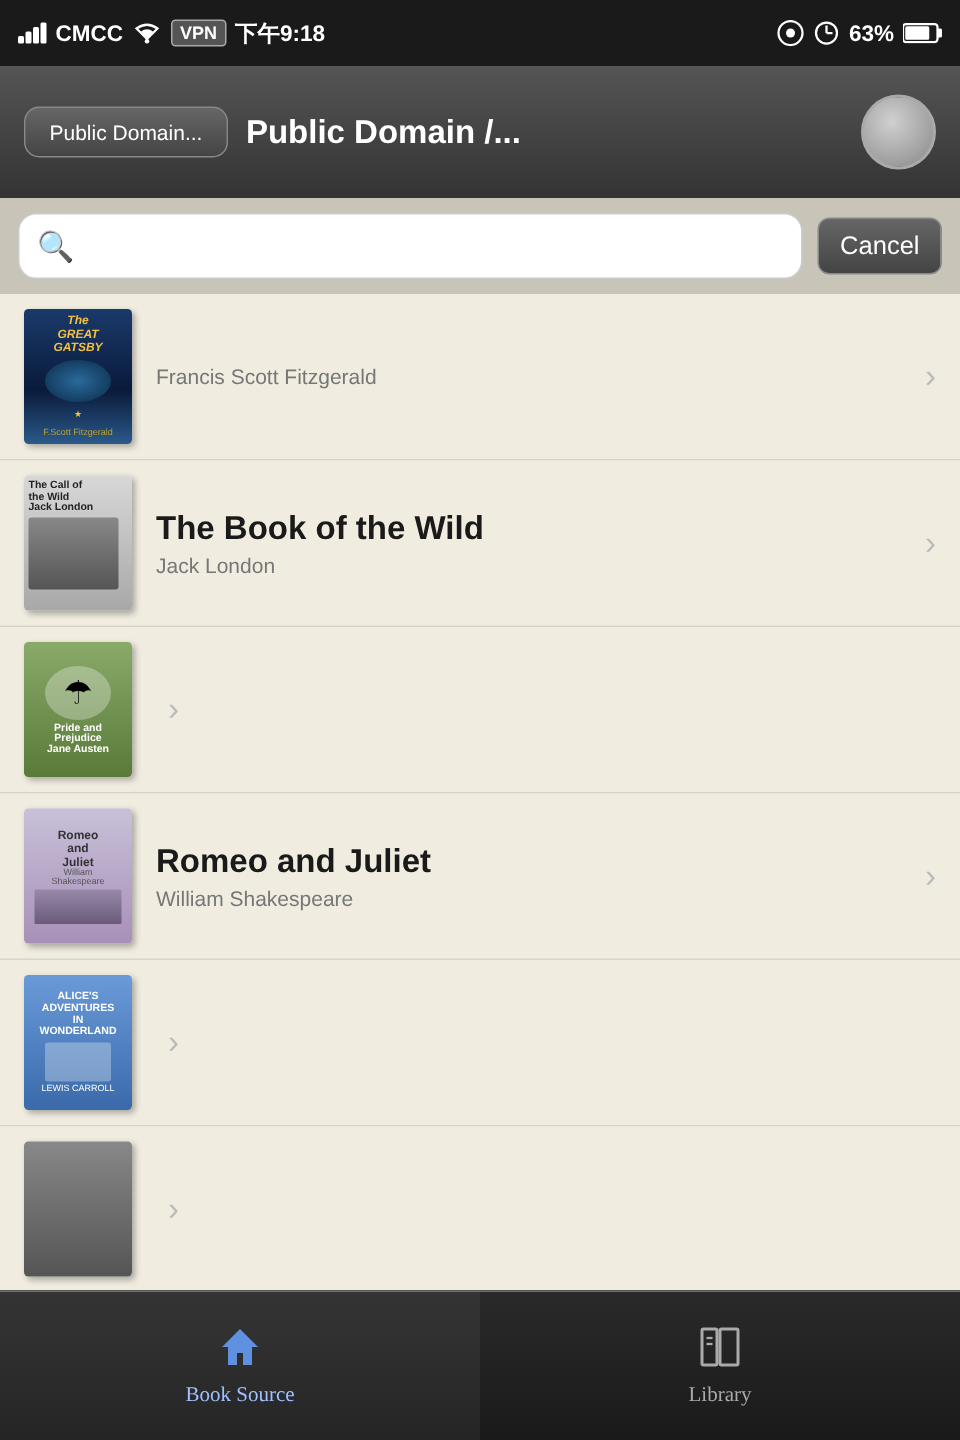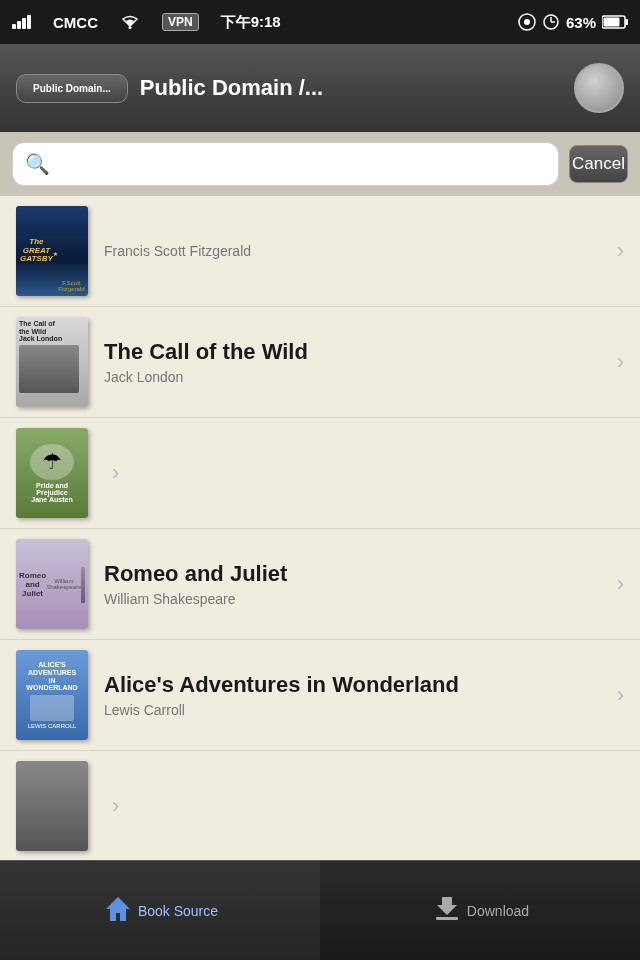--- a/index.html
+++ b/index.html
@@ -19,21 +19,21 @@
       height: 44px;
       background: #1a1a1a;
       display: flex;
       align-items: center;
       justify-content: space-between;
       padding: 0 12px;
       color: white;
       font-size: 15px;
       font-weight: 600;
     }
-    .status-left { display: flex; align-items: center; gap: 22px; }
+    .status-left { display: flex; align-items: center; gap: 6px; }
     .status-right { display: flex; align-items: center; gap: 6px; }
     .signal-bars { display: flex; align-items: flex-end; gap: 1px; }
     .signal-bars span {
       background: white;
       width: 4px;
       border-radius: 1px;
     }
     .signal-bars span:nth-child(1) { height: 5px; }
     .signal-bars span:nth-child(2) { height: 8px; }
     .signal-bars span:nth-child(3) { height: 11px; }
@@ -47,25 +47,24 @@
       display: flex;
       align-items: center;
       padding: 0 16px;
       gap: 12px;
     }
     #nav-back-btn {
       background: linear-gradient(180deg, #666 0%, #444 100%);
       border: 1px solid #888;
       border-radius: 10px;
       color: white;
-      font-size: 10px;
+      font-size: 14px;
       padding: 8px 16px;
       white-space: nowrap;
       cursor: pointer;
-      font-weight: bold;
     }
     #nav-title {
       color: white;
       font-size: 22px;
       font-weight: bold;
       flex: 1;
     }
     #nav-avatar {
       width: 50px;
       height: 50px;
@@ -106,21 +105,21 @@
       width: 100%;
       background: transparent;
       color: #333;
     }
     #cancel-btn {
       background: linear-gradient(180deg, #666 0%, #444 100%);
       border: 1px solid #888;
       border-radius: 8px;
       color: white;
       font-size: 17px;
-      padding: 8px 2px;
+      padding: 8px 14px;
       cursor: pointer;
       white-space: nowrap;
     }
 
     
     #book-list {
       width: 640px;
       height: calc(960px - 44px - 88px - 64px - 100px);
       overflow-y: auto;
       background: #f0ece0;
@@ -141,21 +140,21 @@
       flex-shrink: 0;
       overflow: hidden;
       margin-right: 16px;
       box-shadow: 2px 2px 4px rgba(0,0,0,0.3);
     }
     
     .cover-gatsby {
       background: linear-gradient(180deg, #1a3a6b 0%, #0a1a3a 60%, #2a5a8b 100%);
       position: relative;
       display: flex;
-      flex-direction: row;
+      flex-direction: column;
       align-items: center;
       justify-content: flex-start;
       padding: 4px;
     }
     .cover-gatsby-title {
       color: #f0c040;
       font-size: 8px;
       font-weight: bold;
       text-align: center;
       line-height: 1.1;
@@ -185,22 +184,22 @@
     .cover-pride {
       background: linear-gradient(180deg, #8aaa6a 0%, #5a7a3a 100%);
       display: flex;
       align-items: center;
       justify-content: center;
     }
 
     .cover-romeo {
       background: linear-gradient(180deg, #c8c0d8 0%, #a890b8 100%);
       display: flex;
-      flex-direction: row;
-      padding: 3px;
+      flex-direction: column;
+      padding: 13px;
       align-items: center;
     }
     .cover-romeo-title {
       color: #333;
       font-size: 8px;
       font-weight: bold;
       text-align: center;
     }
 
     .cover-alice {
@@ -239,25 +238,26 @@
       width: 640px;
       height: 100px;
       background: linear-gradient(180deg, #2a2a2a 0%, #1a1a1a 100%);
       border-top: 1px solid #555;
       display: flex;
       align-items: stretch;
     }
     .tab-item {
       flex: 1;
       display: flex;
-      flex-direction: row;
+      flex-direction: column;
       align-items: center;
       justify-content: center;
       gap: 4px;
       cursor: pointer;
+      font-family: Liberation Serif, serif;
     }
     .tab-item.active { background: rgba(255,255,255,0.05); }
     .tab-label {
       font-size: 14px;
       color: #aaa;
     }
     .tab-item.active .tab-label { color: #a0c0ff; }
   </style>
 </head>
 <body>
@@ -326,21 +326,21 @@
     </div>
     <div class="book-chevron">›</div>
   </div>
 
   <div class="book-item">
     <div class="book-cover cover-callwild">
       <div class="cover-callwild-title">The Call of<br>the Wild<br>Jack London</div>
       <div style="width:60px;height:48px;background:linear-gradient(180deg,#888 0%,#555 100%);margin-top:2px;border-radius:2px;"></div>
     </div>
     <div class="book-info">
-      <div class="book-title">The Call of the Wild</div>
+      <div class="book-title">The Book of the Wild</div>
       <div class="book-author">Jack London</div>
     </div>
     <div class="book-chevron">›</div>
   </div>
 
   <div class="book-item">
     <div class="book-cover cover-pride">
       <div style="display:flex;flex-direction:column;align-items:center;justify-content:center;padding:4px;">
         <div style="width:44px;height:36px;background:rgba(255,255,255,0.3);border-radius:50%;display:flex;align-items:center;justify-content:center;">
           <div style="font-size:22px;">☂</div>
@@ -365,24 +365,20 @@
   </div>
 
   <div class="book-item">
     <div class="book-cover cover-alice">
       <div style="display:flex;flex-direction:column;align-items:center;padding:3px;">
         <div style="color:white;font-size:7px;font-weight:bold;text-align:center;line-height:1.1;">ALICE'S<br>ADVENTURES<br>IN<br>WONDERLAND</div>
         <div style="width:44px;height:26px;background:rgba(255,255,255,0.3);margin-top:3px;border-radius:2px;"></div>
         <div style="color:white;font-size:6px;margin-top:2px;">LEWIS CARROLL</div>
       </div>
     </div>
-    <div class="book-info">
-      <div class="book-title">Alice's Adventures in Wonderland</div>
-      <div class="book-author">Lewis Carroll</div>
-    </div>
     <div class="book-chevron">›</div>
   </div>
 
   <div class="book-item" style="min-height:80px;">
     <div class="book-cover cover-miserables"></div>
     <div class="book-chevron">›</div>
   </div>
 
 </div>
 
@@ -391,25 +387,27 @@
   <div class="tab-item active">
     <div style="color:#6090e0;">
       <svg width="32" height="32" viewBox="0 0 32 32">
         <polygon points="16,4 28,16 24,16 24,28 18,28 18,20 14,20 14,28 8,28 8,16 4,16" fill="#6090e0"></polygon>
       </svg>
     </div>
     <span class="tab-label" style="color:#a0c0ff;">Book Source</span>
   </div>
 
 
+
   <div class="tab-item">
     <div style="color:#aaa;">
       <svg width="32" height="32" viewBox="0 0 32 32">
-        <polygon points="16,22 6,12 11,12 11,4 21,4 21,12 26,12" fill="#aaa"></polygon>
-        <rect x="5" y="24" width="22" height="3" rx="1" fill="#aaa"></rect>
+        <rect x="4" y="4" width="10" height="24" rx="1" fill="none" stroke="#aaa" stroke-width="2"></rect>
+        <rect x="16" y="4" width="12" height="24" rx="1" fill="none" stroke="#aaa" stroke-width="2"></rect>
+        <line x1="7" y1="10" x2="11" y2="10" stroke="#aaa" stroke-width="1.5"></line>
+        <line x1="7" y1="14" x2="11" y2="14" stroke="#aaa" stroke-width="1.5"></line>
       </svg>
     </div>
-    <span class="tab-label">Download</span>
-  </div>
-
+    <span class="tab-label">Library</span>
+  </div>
 
 
 </div>
 
 </body></html>

